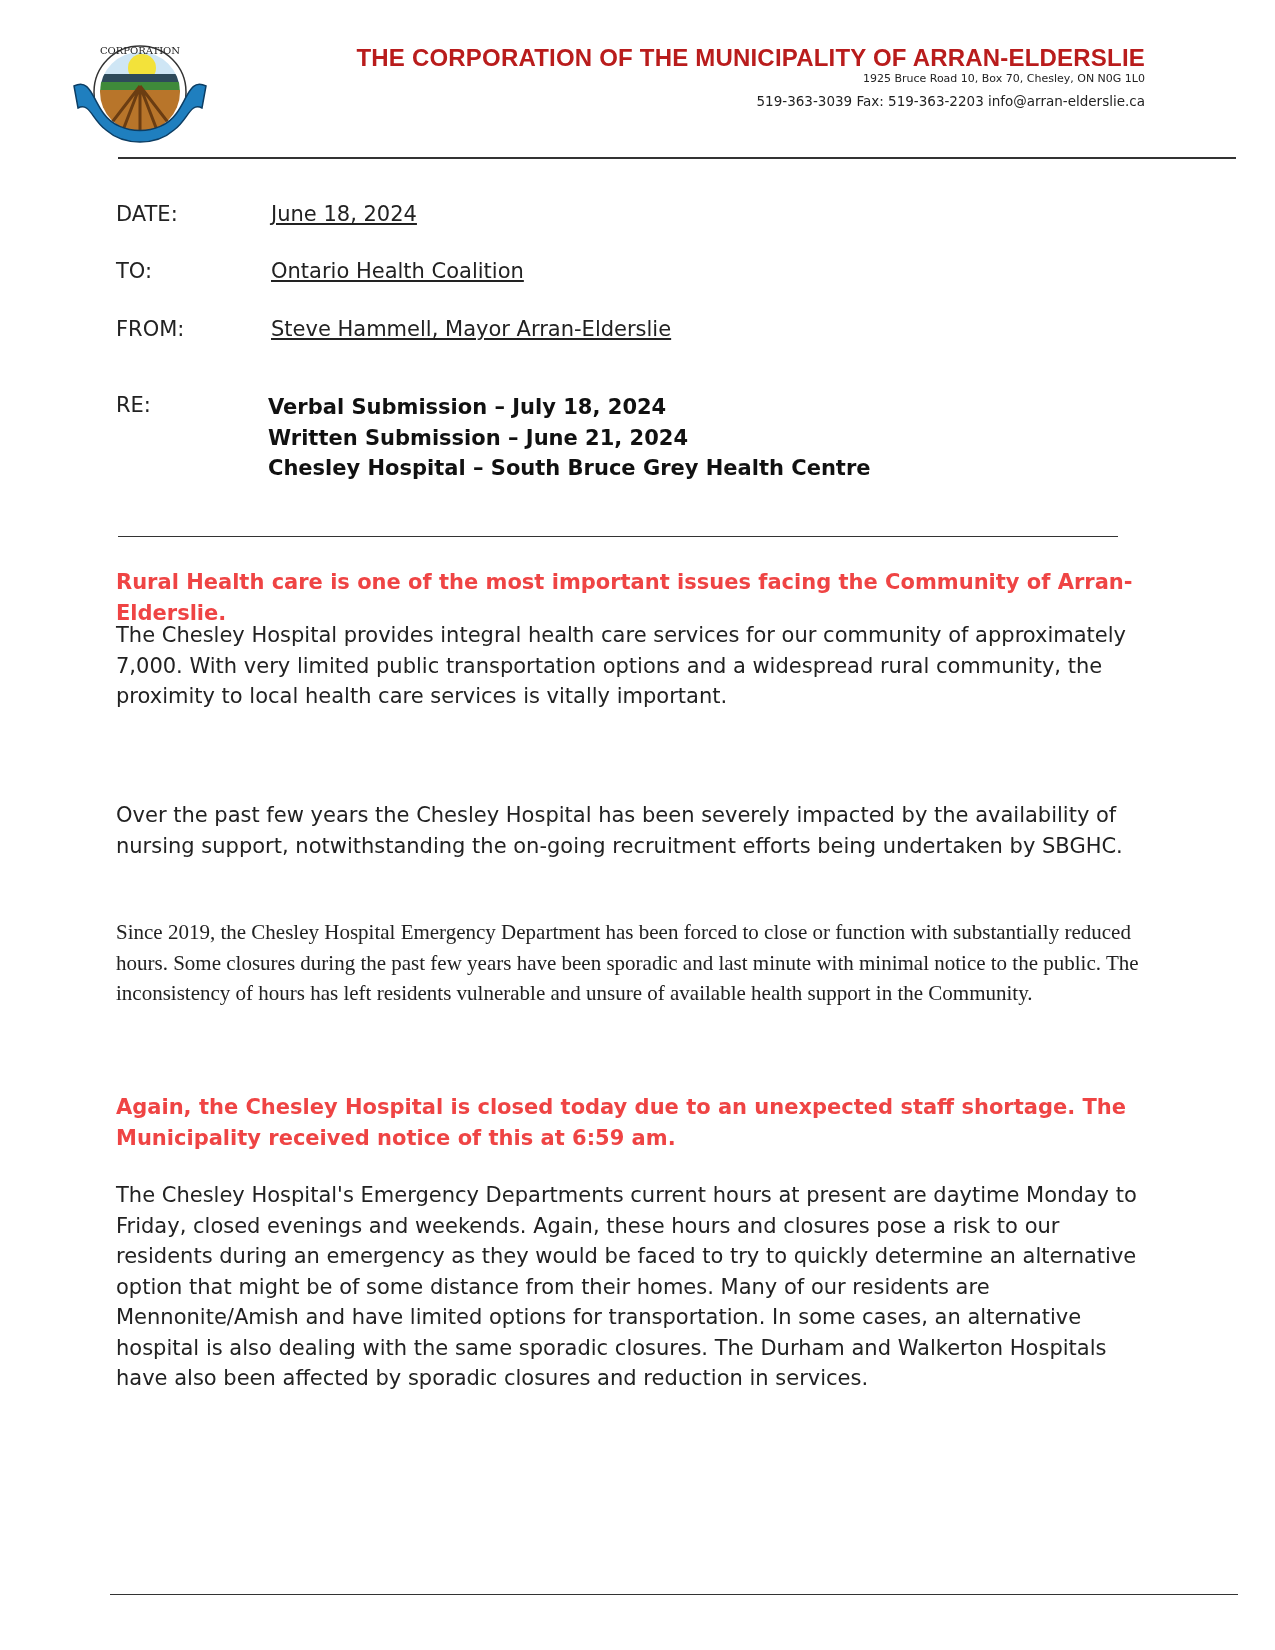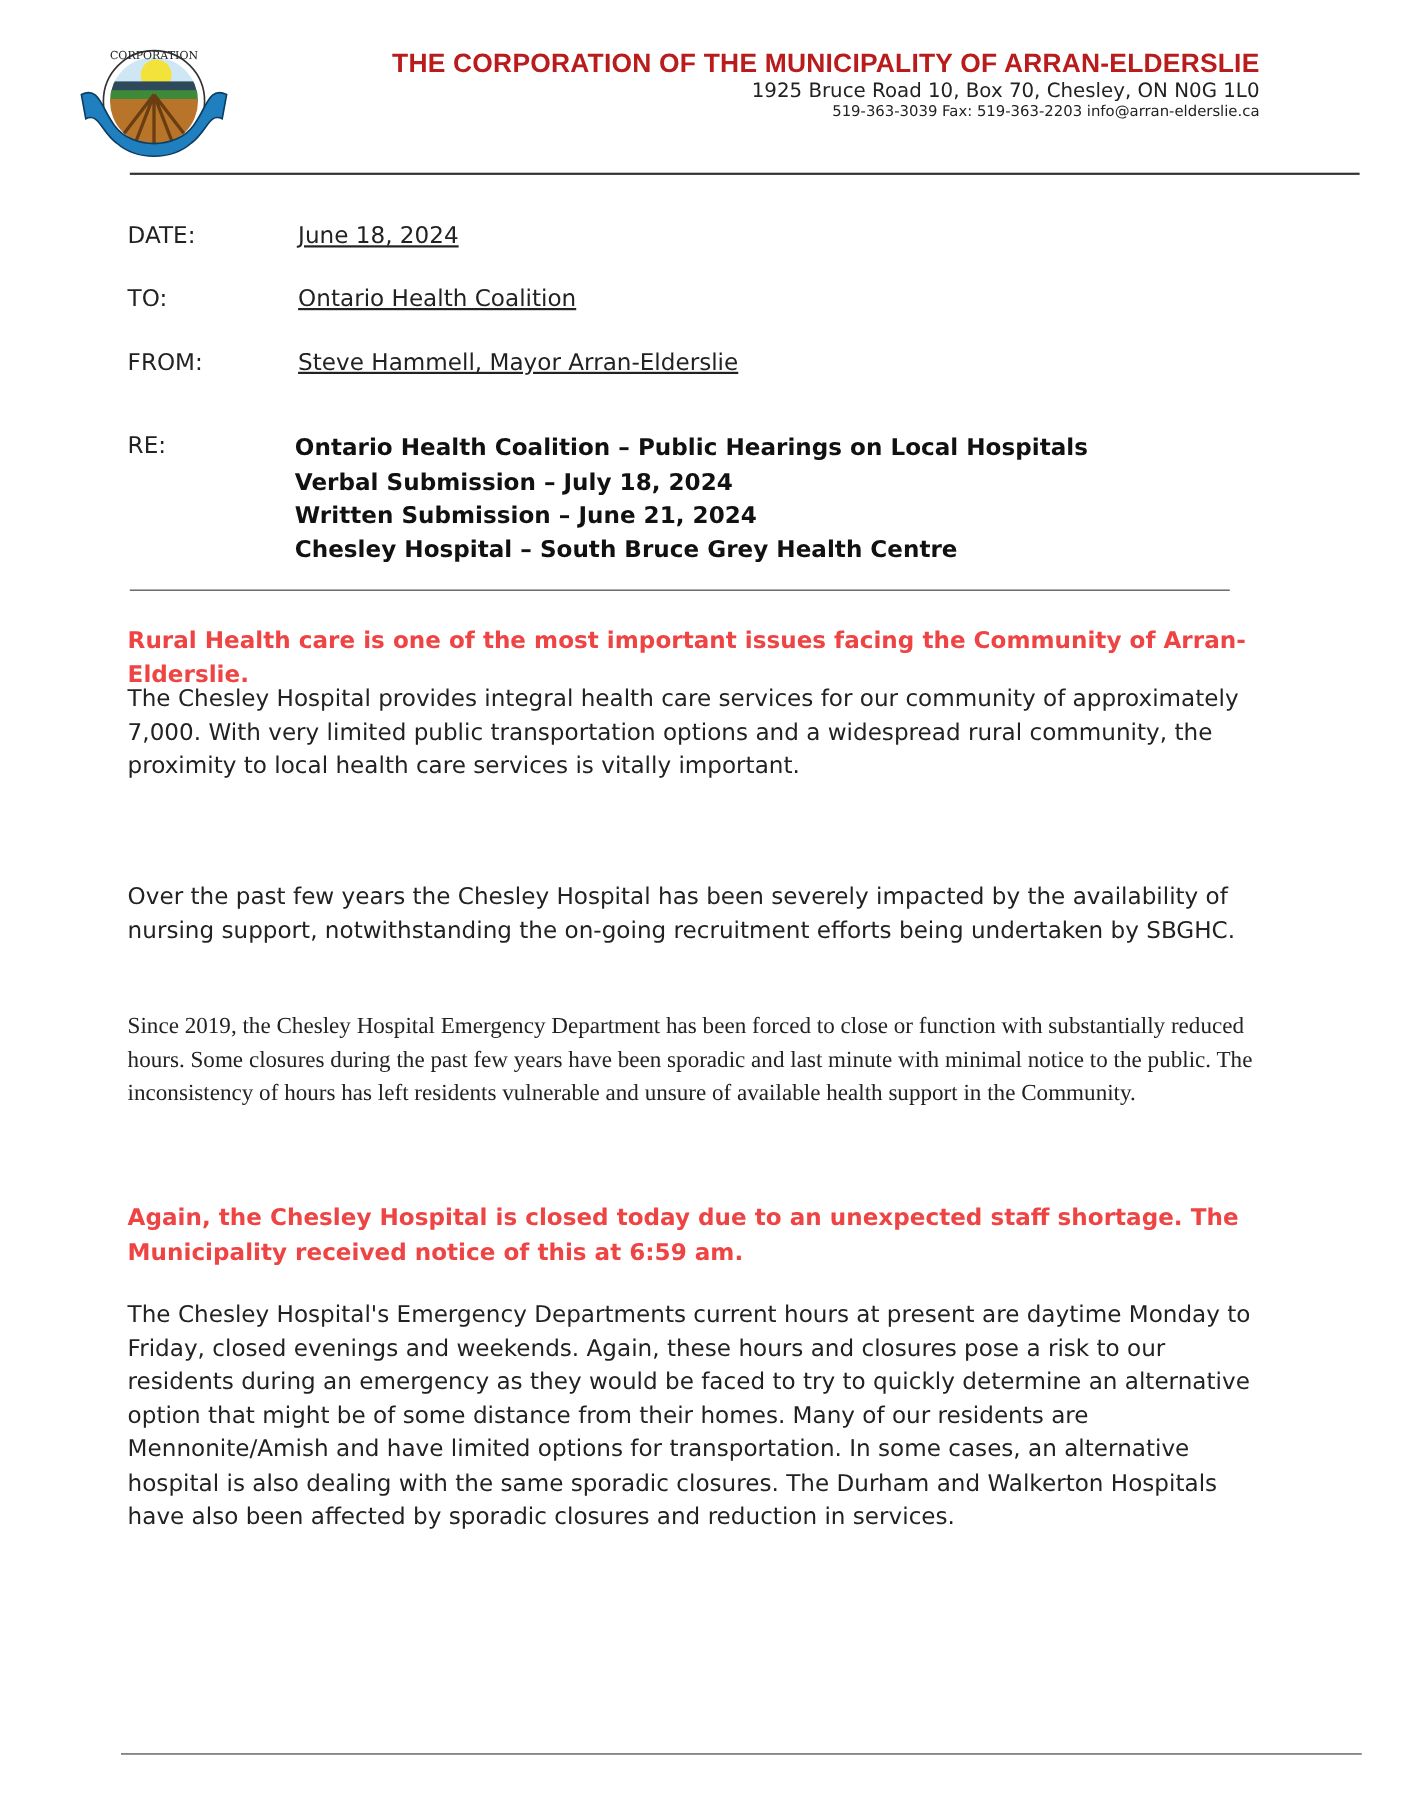--- a/index.html
+++ b/index.html
@@ -1,19 +1,19 @@
 <!DOCTYPE html>
 <html><head>
 <meta charset="utf-8">
 <style>
   html, body { margin:0; padding:0; background:#ffffff; }
   body { width:1275px; height:1650px; position:relative; overflow:hidden; font-family:"DejaVu Sans", sans-serif; color:#1a1a1a; }
   .logo { position:absolute; left:70px; top:28px; width:140px; height:128px; }
   .hdr-title { position:absolute; left:325px; top:44px; width:820px; text-align:right; font-family:"Liberation Sans", sans-serif; font-weight:bold; font-size:24px; letter-spacing:0.2px; color:#b91c1c; white-space:nowrap; }
-  .hdr-addr { position:absolute; right:130px; top:72px; font-size:18px; color:#222; text-align:right; white-space:nowrap; }
+  .hdr-addr { position:absolute; right:130px; top:72px; font-size:11px; color:#222; text-align:right; white-space:nowrap; }
   .hdr-contact { position:absolute; right:130px; top:93px; font-size:13.5px; color:#222; text-align:right; white-space:nowrap; }
   .hdr-contact span { }
   .rule1 { position:absolute; left:118px; top:157px; width:1118px; height:0; border-top:2px solid #333; }
   .meta-row { position:absolute; left:116px; font-size:21px; color:#222; }
   .meta-label { position:absolute; left:0; top:0; width:140px; }
   .meta-val { position:absolute; left:155px; top:0; white-space:nowrap;text-decoration:underline; }
   .re-lines { position:absolute; left:268px; top:392px; font-weight:bold; font-size:21px; line-height:30.5px; color:#111; white-space:nowrap; }
   .rule2 { position:absolute; left:118px; top:536px; width:1000px; border-top:1.5px solid #333; }
   .body { position:absolute; left:116px; width:1030px; font-size:21px; line-height:30.5px; color:#222; }
   .bold { font-weight:bold; color:#ef4444; }
@@ -61,21 +61,20 @@
   <span class="meta-val">Ontario Health Coalition</span>
 </div>
 <div class="meta-row" style="top:317px;">
   <span class="meta-label">FROM:</span>
   <span class="meta-val">Steve Hammell, Mayor Arran-Elderslie</span>
 </div>
 <div class="meta-row" style="top:393px;">
   <span class="meta-label">RE:</span>
 </div>
 <div class="re-lines">
-  <div>Ontario Health Coalition – Public Hearings on Local Hospitals</div>
   <div>Verbal Submission – July 18, 2024</div>
   <div>Written Submission – June 21, 2024</div>
   <div>Chesley Hospital – South Bruce Grey Health Centre</div>
 </div>
 <div class="rule2"></div>
 
 <div class="body bold" style="top:567px;">Rural Health care is one of the most important issues facing the Community of Arran-Elderslie.</div>
 <div class="body" style="top:620px;">The Chesley Hospital provides integral health care services for our community of approximately 7,000.  With very limited public transportation options and a widespread rural community, the proximity to local health care services is vitally important.</div>
 <div class="body" style="top:800px;">Over the past few years the Chesley Hospital has been severely impacted by the availability of nursing support, notwithstanding the on-going recruitment efforts being undertaken by SBGHC.</div>
 <div class="body" style="top:917px;font-family:Liberation Serif, serif;">Since 2019, the Chesley Hospital Emergency Department has been forced to close or function with substantially reduced hours.  Some closures during the past few years have been sporadic and last minute with minimal notice to the public.  The inconsistency of hours has left residents vulnerable and unsure of available health support in the Community.</div>

